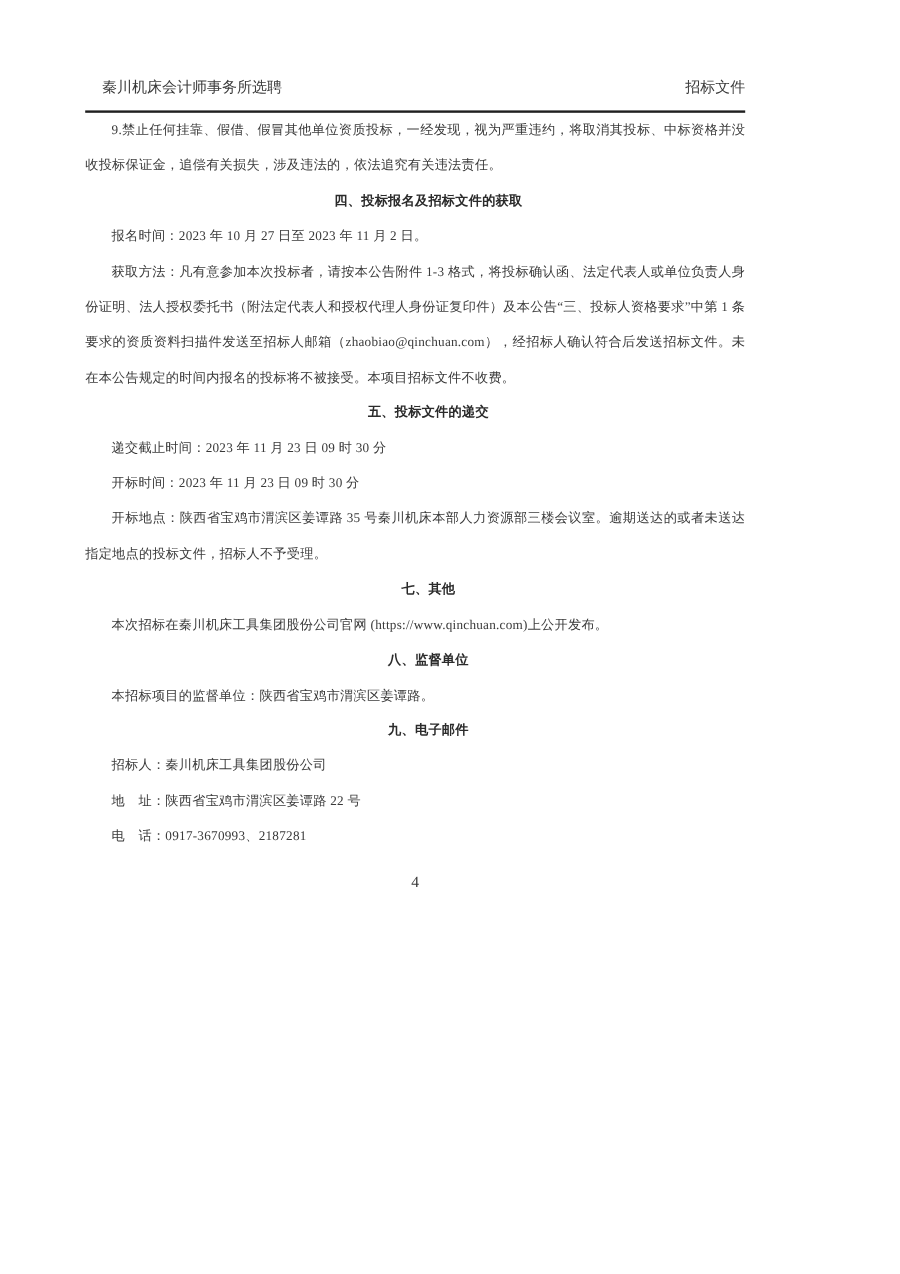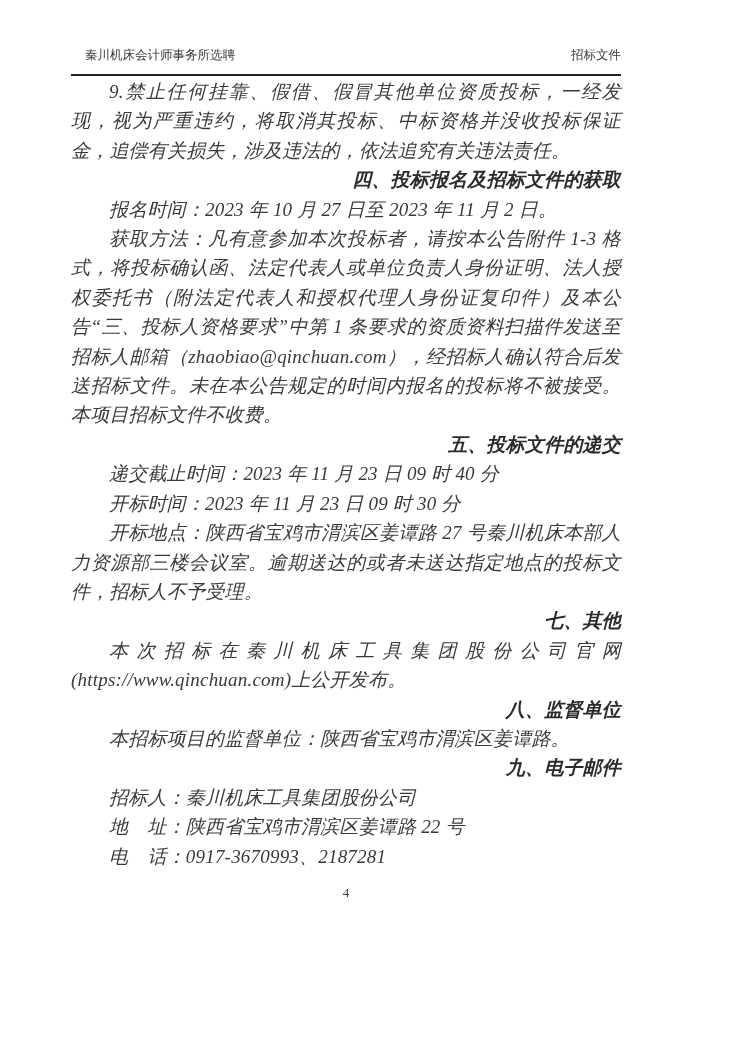--- a/index.html
+++ b/index.html
@@ -14,21 +14,21 @@
     width:750px;
     height:1062px;
     background:var(--bg-color);
     font-family:"Liberation Serif","DejaVu Serif",serif;
     overflow:hidden;
   }
   .page{
     box-sizing:border-box;
     width:690px;
     height:1062px;
-    padding:47px 69px 0 71px;
+    padding:65px 69px 0 71px;
     background:var(--bg-color);
   }
   .header{
     display:flex;
     justify-content:space-between;
     align-items:flex-end;
     font-size:12.5px;
     line-height:16px;
     color:var(--text-color);
     padding-left:14px;
@@ -36,32 +36,31 @@
   .header-rule{
     height:2px;
     background:var(--rule-color);
     margin-top:11px;
   }
   .content{
     margin-top:1px;
   }
   .doc-para, .doc-heading{
     margin:0;
-    font-size:19px;
+    font-size:11px;
     line-height:29.4px;
     color:var(--text-color);
     text-indent:2em;
     text-align:justify;
     letter-spacing:0.2px;
-    font-style:italic;
   }
   .doc-heading{
     font-weight:bold;
     color:var(--heading-color);
-    text-align:right;
+    text-align:center;
   }
   .footer{
     text-align:center;
     margin-top:14px;
     font-size:13px;
     line-height:16px;
     color:var(--text-color);
   }
 </style>
 </head>
@@ -73,23 +72,23 @@
     <span class="header-right">招标文件</span>
   </div>
   <div class="header-rule"></div>
 
   <div class="content" id="content">
       <p class="doc-para">9.禁止任何挂靠、假借、假冒其他单位资质投标，一经发现，视为严重违约，将取消其投标、中标资格并没收投标保证金，追偿有关损失，涉及违法的，依法追究有关违法责任。</p>
       <h2 class="doc-heading">四、投标报名及招标文件的获取</h2>
       <p class="doc-para">报名时间：2023 年 10 月 27 日至 2023 年 11 月 2 日。</p>
       <p class="doc-para">获取方法：凡有意参加本次投标者，请按本公告附件 1-3 格式，将投标确认函、法定代表人或单位负责人身份证明、法人授权委托书（附法定代表人和授权代理人身份证复印件）及本公告“三、投标人资格要求”中第 1 条要求的资质资料扫描件发送至招标人邮箱（zhaobiao@qinchuan.com），经招标人确认符合后发送招标文件。未在本公告规定的时间内报名的投标将不被接受。本项目招标文件不收费。</p>
       <h2 class="doc-heading">五、投标文件的递交</h2>
-      <p class="doc-para">递交截止时间：2023 年 11 月 23 日 09 时 40 分</p>
+      <p class="doc-para">递交截止时间：2023 年 11 月 23 日 09 时 30 分</p>
       <p class="doc-para">开标时间：2023 年 11 月 23 日 09 时 30 分</p>
-      <p class="doc-para">开标地点：陕西省宝鸡市渭滨区姜谭路 27 号秦川机床本部人力资源部三楼会议室。逾期送达的或者未送达指定地点的投标文件，招标人不予受理。</p>
+      <p class="doc-para">开标地点：陕西省宝鸡市渭滨区姜谭路 35 号秦川机床本部人力资源部三楼会议室。逾期送达的或者未送达指定地点的投标文件，招标人不予受理。</p>
       <h2 class="doc-heading">七、其他</h2>
       <p class="doc-para">本次招标在秦川机床工具集团股份公司官网 (https://www.qinchuan.com)上公开发布。</p>
       <h2 class="doc-heading">八、监督单位</h2>
       <p class="doc-para">本招标项目的监督单位：陕西省宝鸡市渭滨区姜谭路。</p>
       <h2 class="doc-heading">九、电子邮件</h2>
       <p class="doc-para">招标人：秦川机床工具集团股份公司</p>
       <p class="doc-para">地　址：陕西省宝鸡市渭滨区姜谭路 22 号</p>
       <p class="doc-para">电　话：0917-3670993、2187281</p>
     </div>
 

